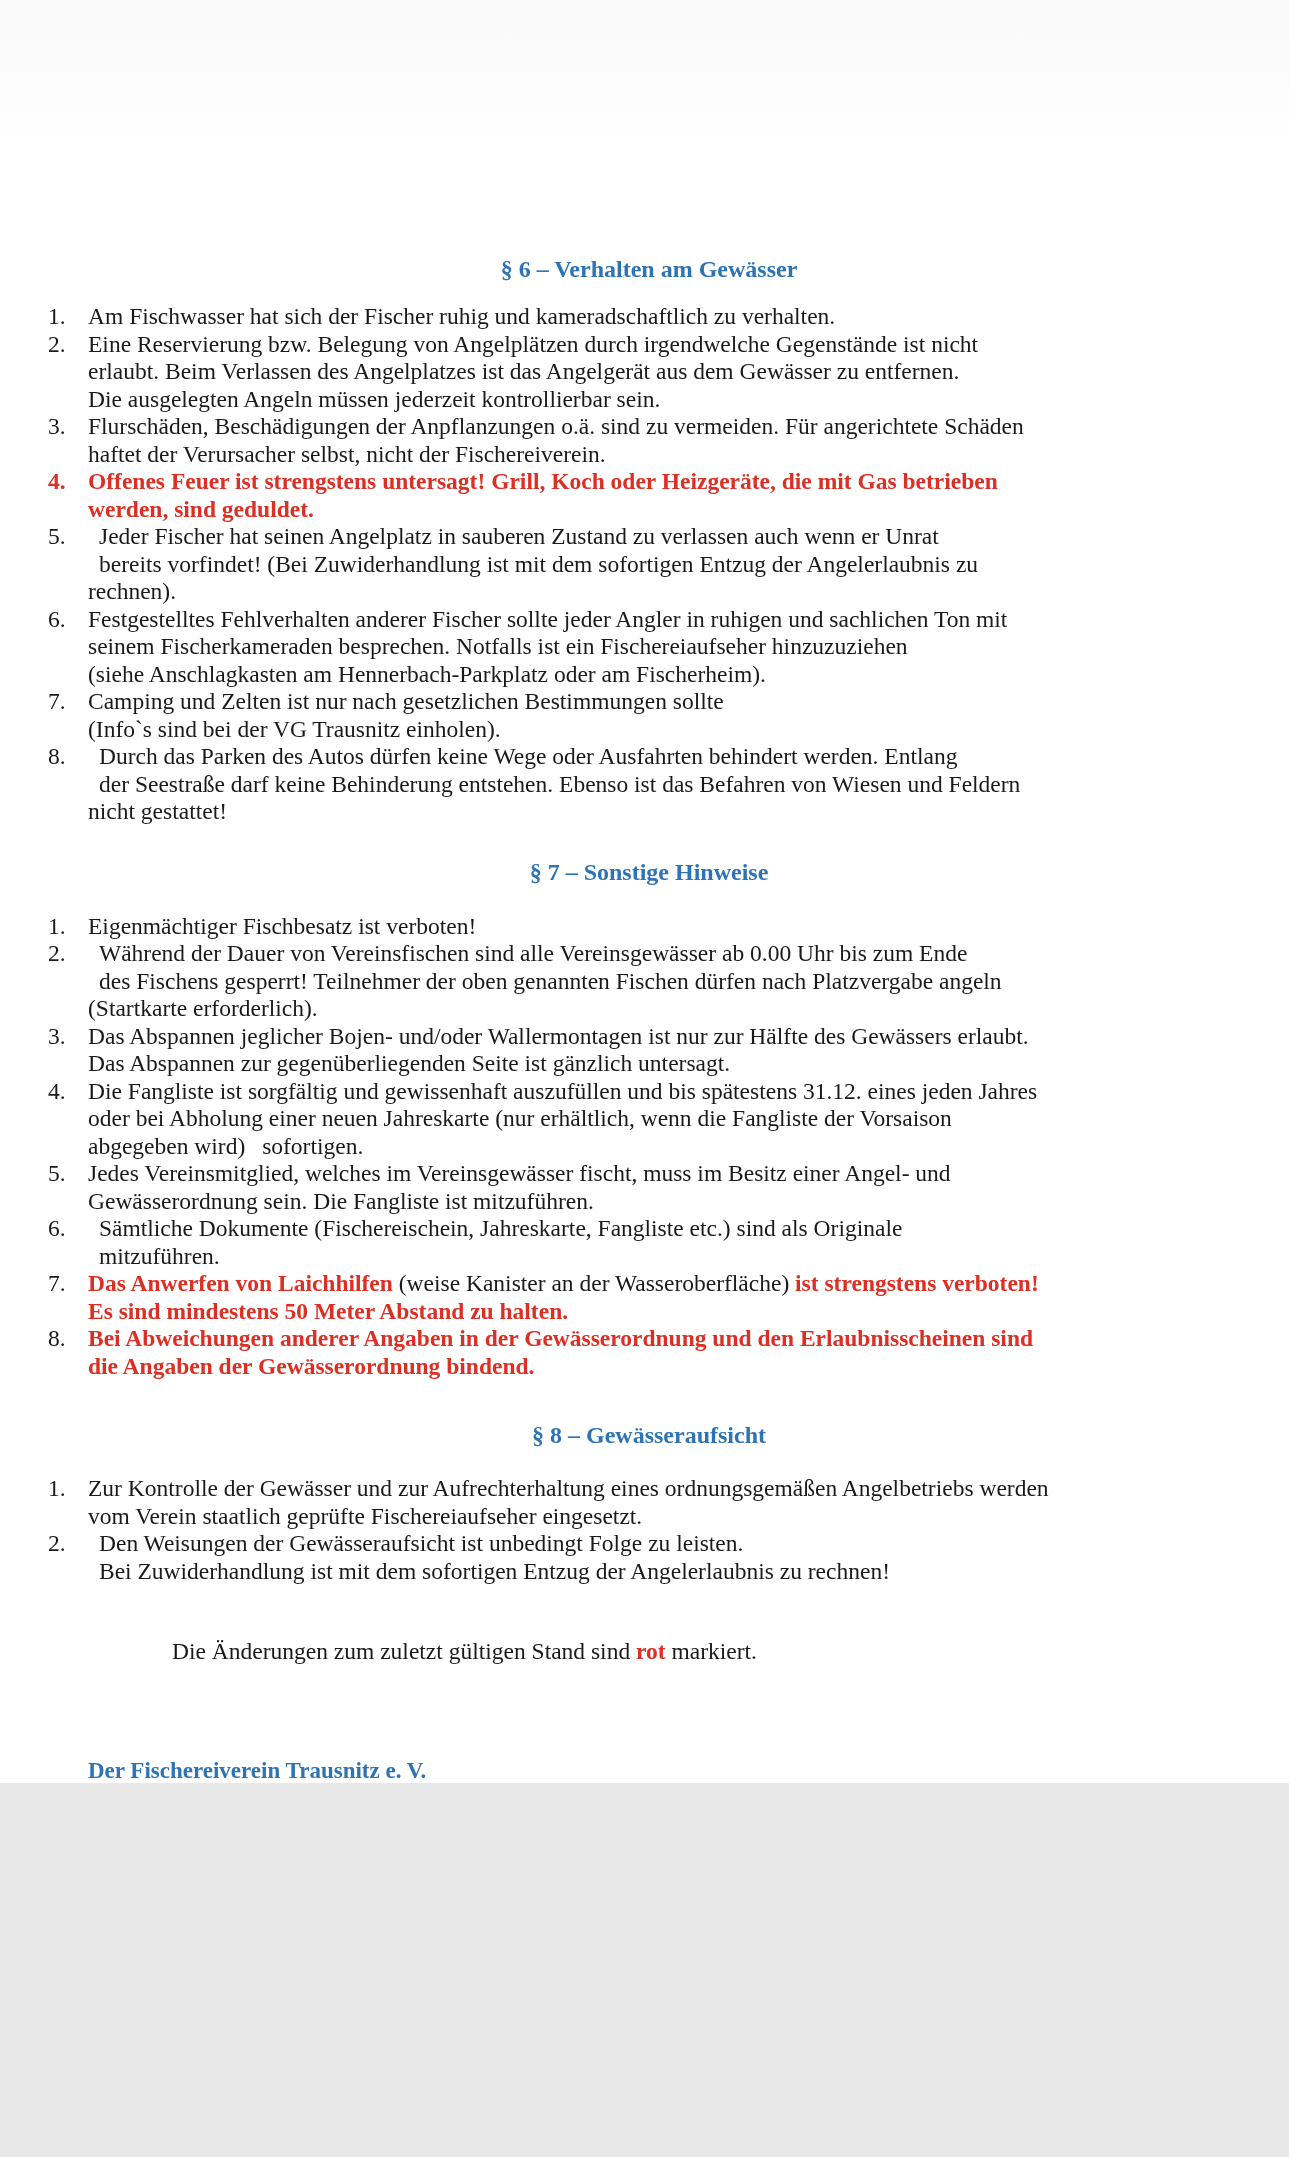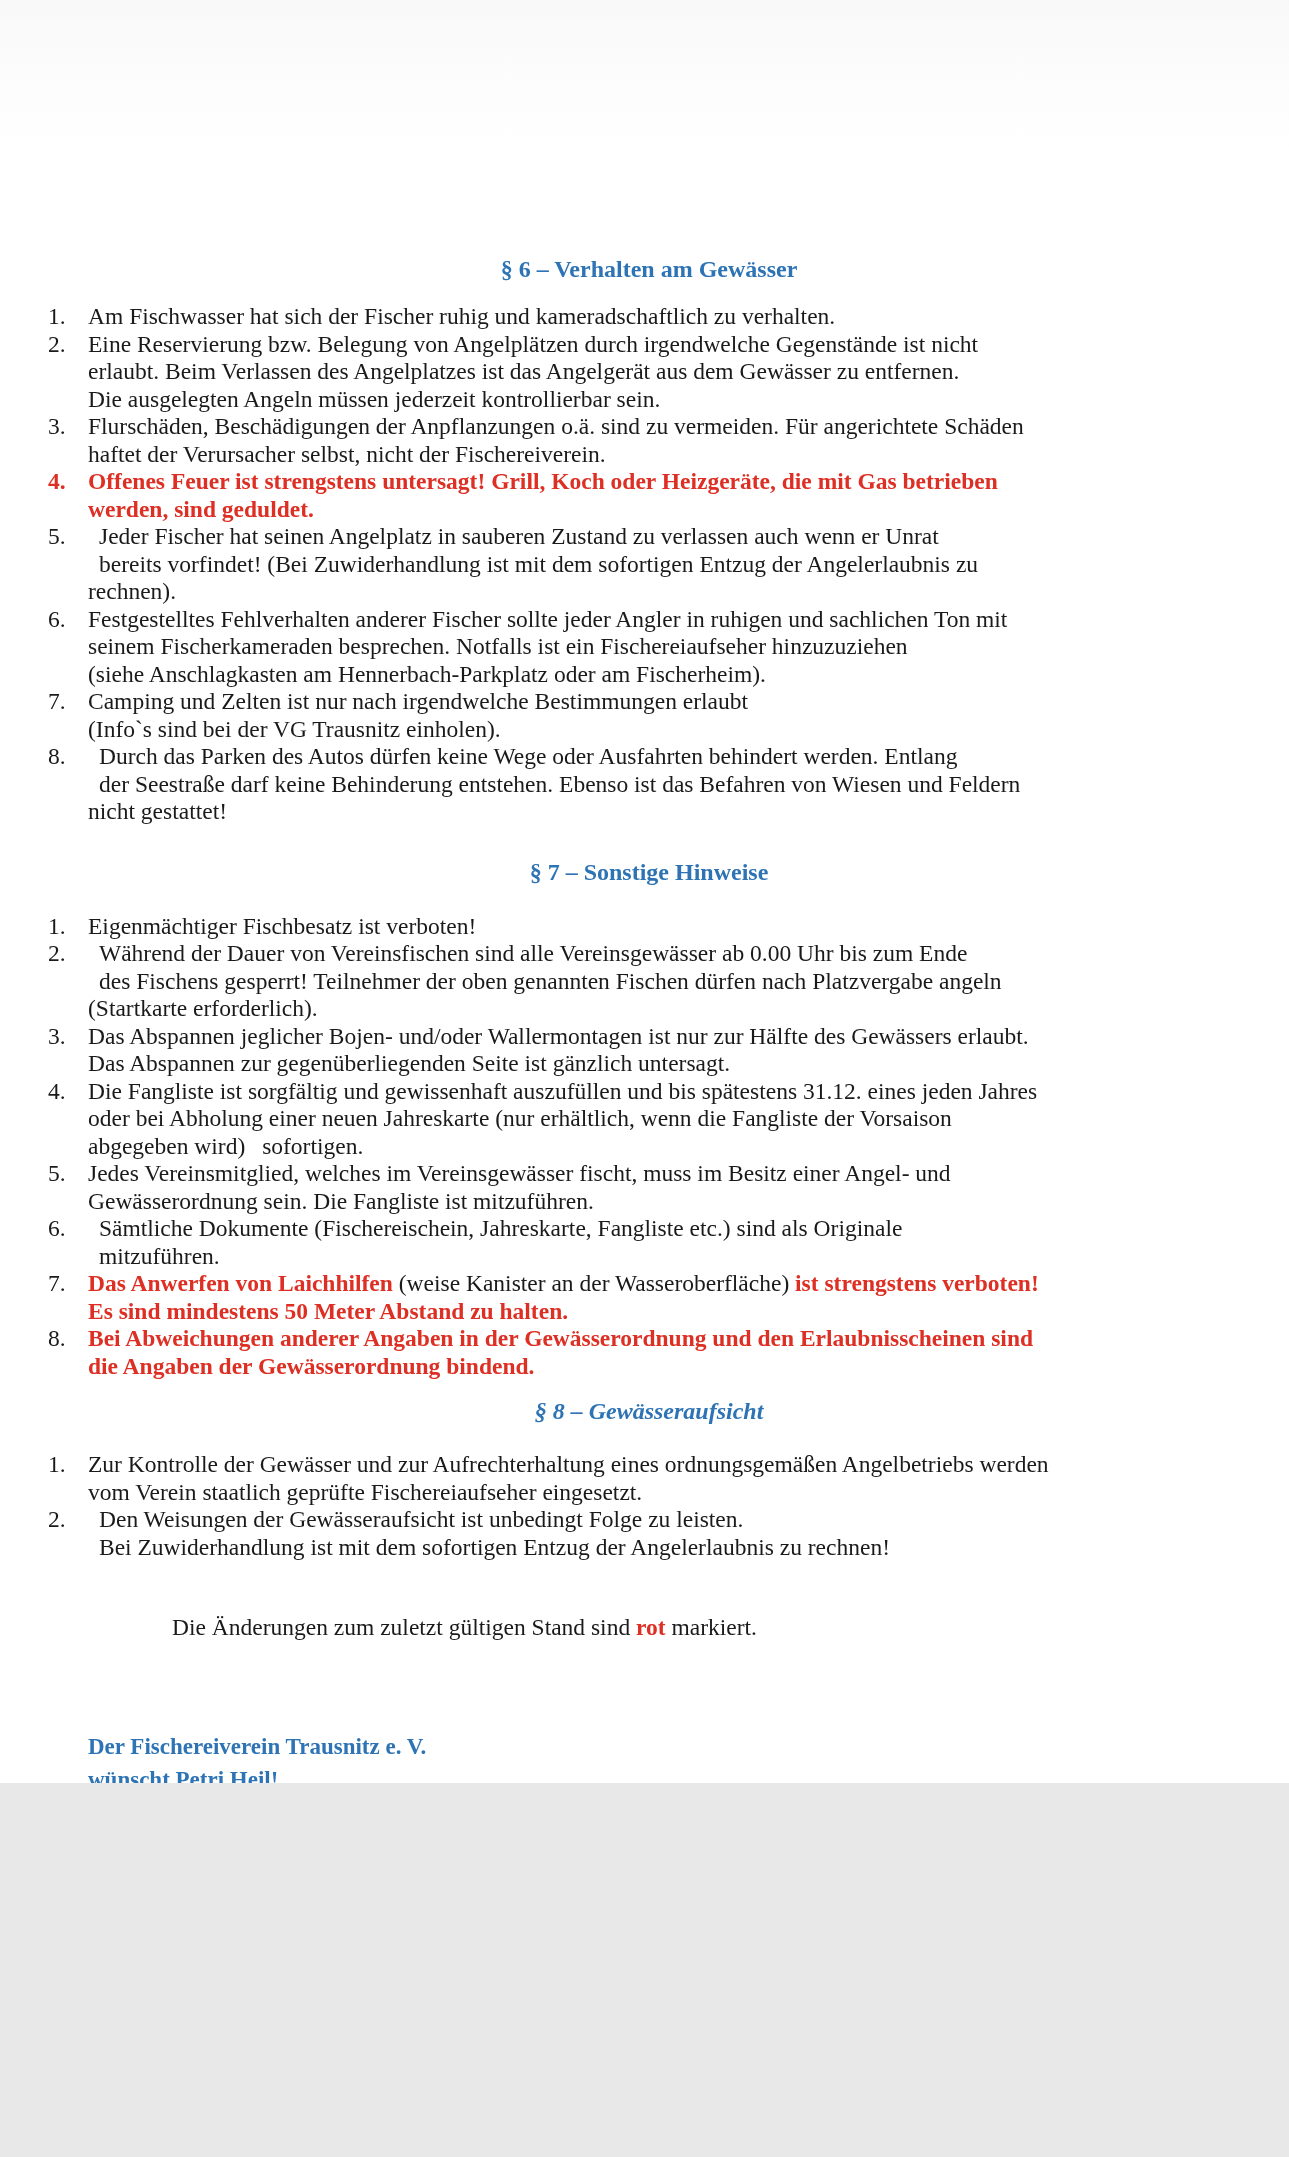--- a/index.html
+++ b/index.html
@@ -26,21 +26,21 @@
   .section h2{
     margin:0;
     text-align:center;
     font-size:24px;
     line-height:30px;
     font-weight:bold;
     color:var(--blue,#2e74b5);
   }
   .section[data-idx="0"] h2{margin-top:254px;margin-bottom:19px;}
   .section[data-idx="1"] h2{margin-top:31px;margin-bottom:26px;}
-  .section[data-idx="2"] h2{margin-top:16px;margin-bottom:25px;font-style:italic;}
+  .section[data-idx="2"] h2{margin-top:40px;margin-bottom:25px;}
   .rules-list{margin:0;padding:0;}
   .item{display:flex;align-items:flex-start;}
   .marker{
     flex:0 0 40px;
     font-size:23.5px;
     line-height:27.5px;
   }
   .itext{
     flex:1;
     font-size:23.5px;
@@ -114,21 +114,21 @@
               <span class="marker ">6.</span>
               <div class="itext">
                 <span class="line"><span>Festgestelltes Fehlverhalten anderer Fischer sollte jeder Angler in ruhigen und sachlichen Ton mit</span></span>
                 <span class="line"><span>seinem Fischerkameraden besprechen. Notfalls ist ein Fischereiaufseher hinzuzuziehen</span></span>
                 <span class="line"><span>(siehe Anschlagkasten am Hennerbach-Parkplatz oder am Fischerheim).</span></span>
               </div>
             </div>
             <div class="item">
               <span class="marker ">7.</span>
               <div class="itext">
-                <span class="line"><span>Camping und Zelten ist nur nach irgendwelche Bestimmungen erlaubt</span></span>
+                <span class="line"><span>Camping und Zelten ist nur nach gesetzlichen Bestimmungen sollte</span></span>
                 <span class="line"><span>(Info`s sind bei der VG Trausnitz einholen).</span></span>
               </div>
             </div>
             <div class="item">
               <span class="marker ">8.</span>
               <div class="itext">
                 <span class="line"><span class="b">Durch das Parken des Autos dürfen keine Wege oder Ausfahrten behindert werden. Entlang</span></span>
                 <span class="line"><span class="b">der Seestraße darf keine Behinderung entstehen.</span><span> Ebenso ist das Befahren von Wiesen und Feldern</span></span>
                 <span class="line"><span>nicht gestattet!</span></span>
               </div>

